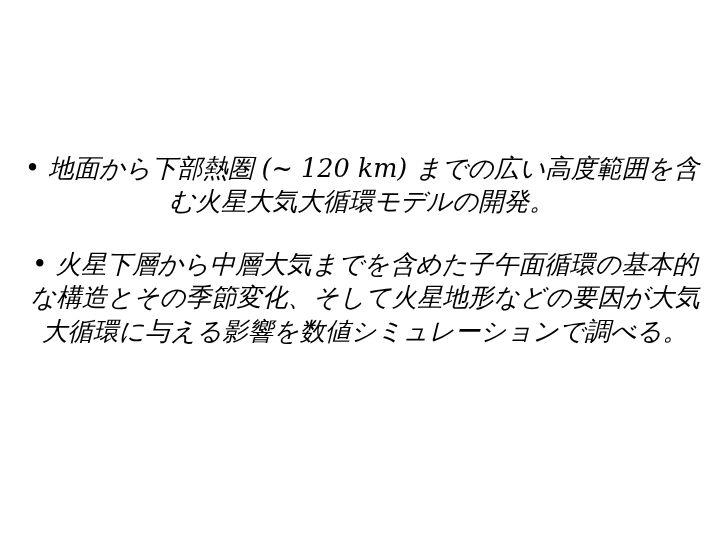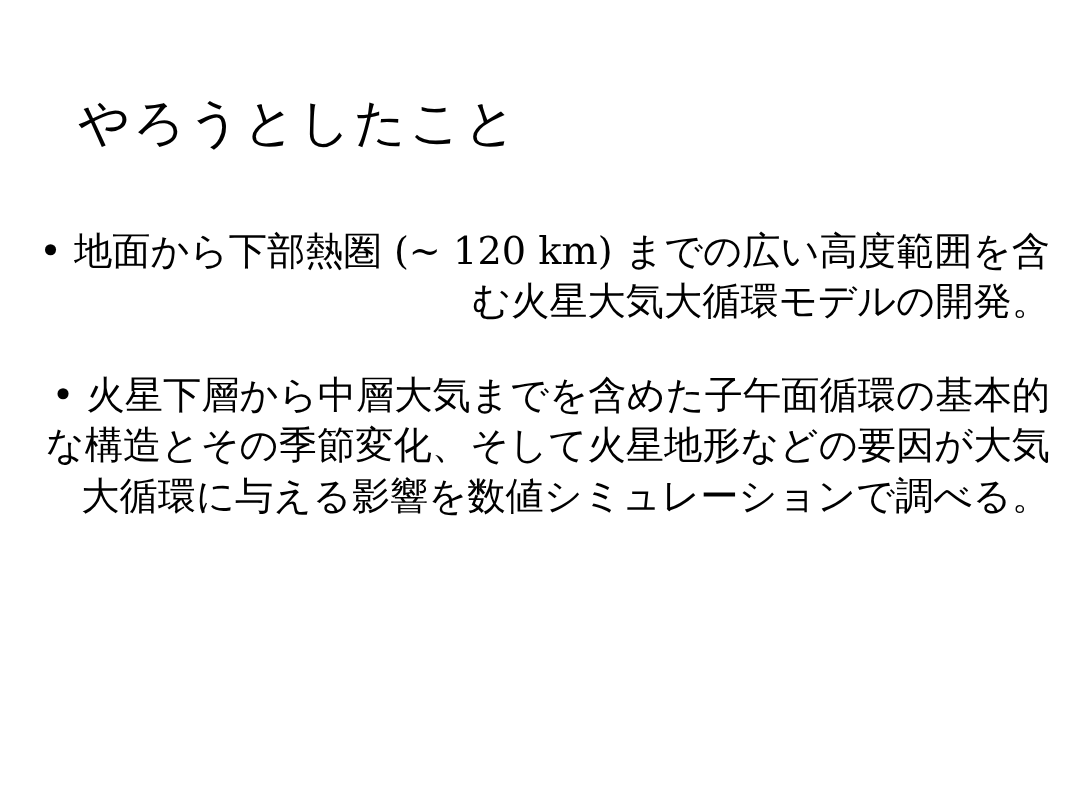--- a/index.html
+++ b/index.html
@@ -36,35 +36,35 @@
     left: 24px;
     top: 152px;
     width: 676px;
   }
   .bullet {
     font-family: "DejaVu Serif", serif;
     font-size: 25.5px;
     line-height: 1.30;
     color: #000000;
     margin: 0 0 30px 0;
-    text-align: right;
+    text-align: center;
     letter-spacing: 0px;
+    font-style: italic;
   }
   .bullet:last-child {
     margin-bottom: 0;
   }
   .bullet-2 {
     margin-left: 6px;
   }
 </style>
 </head>
 <body>
 
 <div class="slide">
 
-  <div class="slide-title">やろうとしたこと</div>
 
   <div class="body-block">
     <p class="bullet bullet-1">• 地面から下部熱圏 (~ 120 km) までの広い高度範囲を含む火星大気大循環モデルの開発。</p>
     <p class="bullet bullet-2">• 火星下層から中層大気までを含めた子午面循環の基本的な構造とその季節変化、そして火星地形などの要因が大気大循環に与える影響を数値シミュレーションで調べる。</p>
   </div>
 
 </div>
 
 </body></html>

